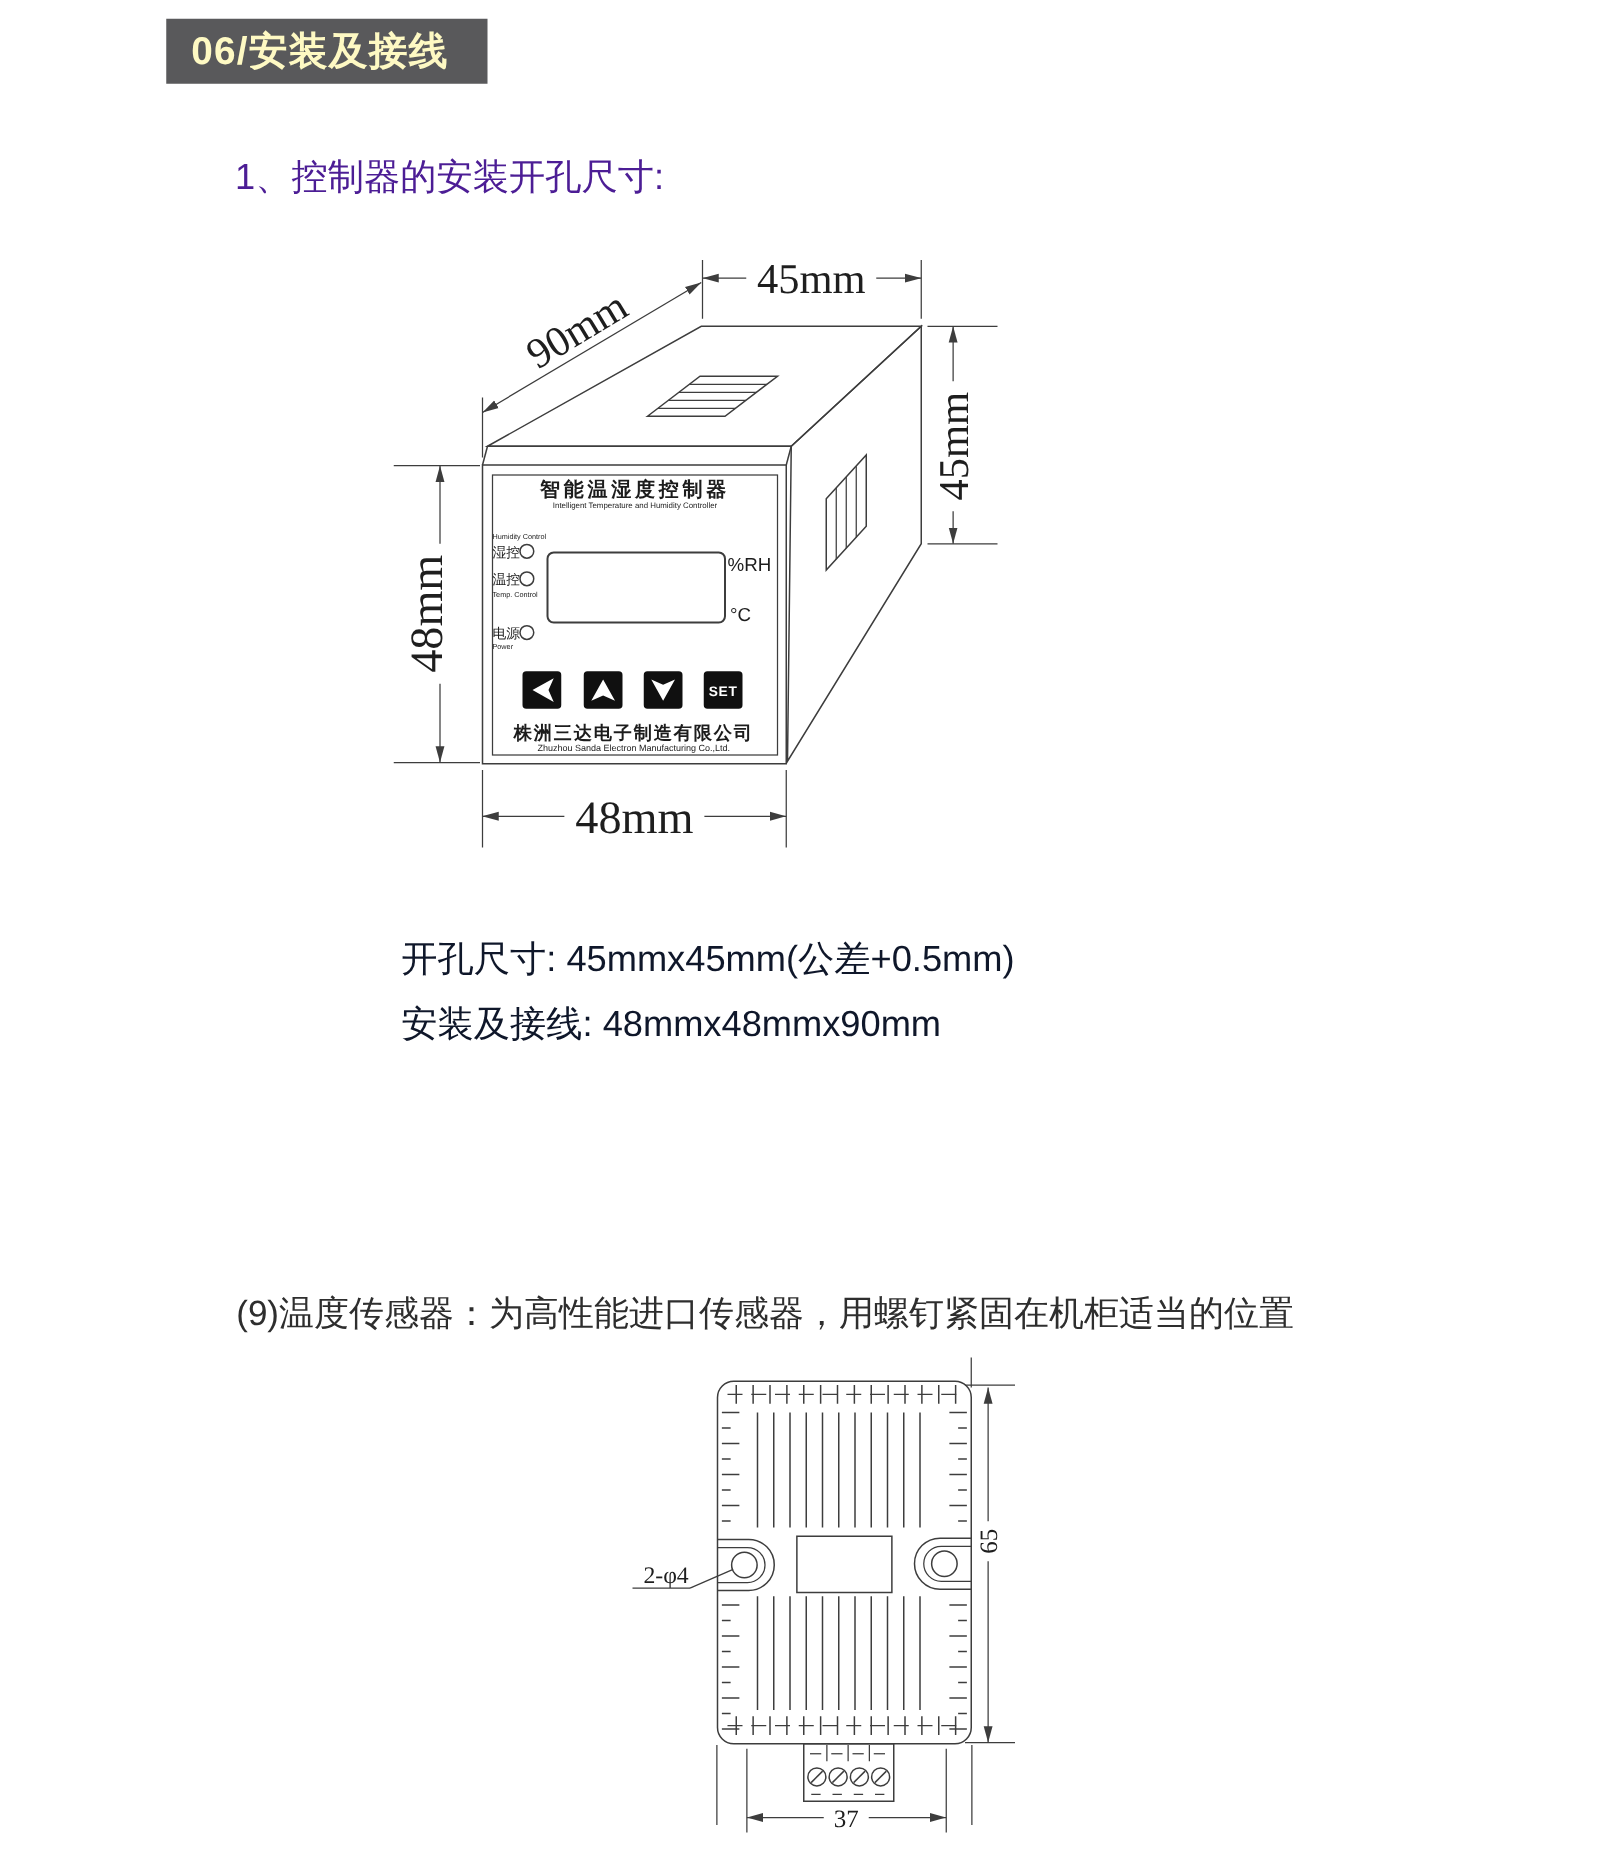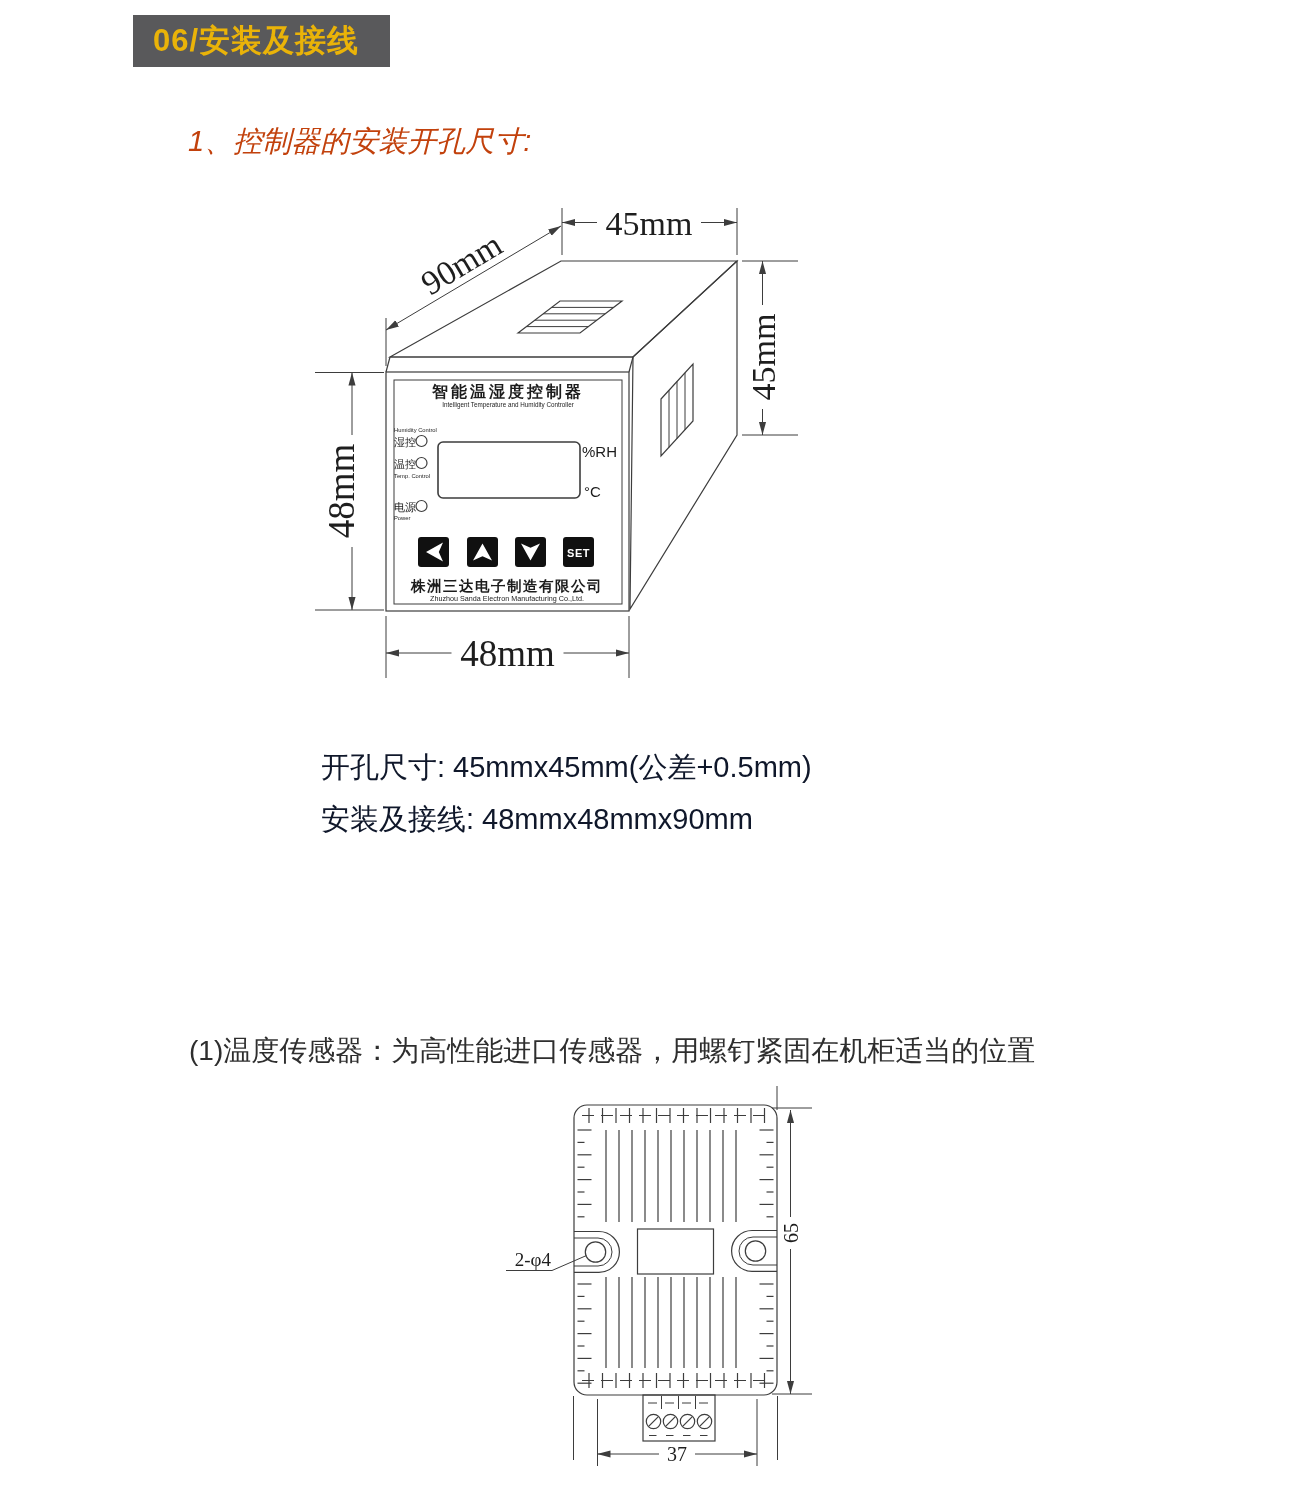--- a/index.html
+++ b/index.html
@@ -1,21 +1,21 @@
 <!DOCTYPE html>
 <html><head>
 <meta charset="utf-8">
 <style>
   html,body{margin:0;padding:0;background:#fff;}
   .page{position:relative;width:1290px;height:1500px;background:#fff;overflow:hidden;
         font-family:"Liberation Sans",sans-serif;color:#2e2e2e;}
   .badge{position:absolute;left:133px;top:15px;width:257px;height:52px;background:#59595b;
-         color:#eab308;font-size:31px;font-weight:bold;line-height:52px;padding-left:20px;
+         color:#fef9c3;font-size:31px;font-weight:bold;line-height:52px;padding-left:20px;
          box-sizing:border-box;letter-spacing:1px;}
-  .h1{position:absolute;font-size:29px;color:#c2410c;font-style:italic;}
+  .h1{position:absolute;font-size:29px;color:#4c1d95;}
   .s1{left:188px;top:122px;}
   .s2{left:189px;top:983px;}
   .spec{position:absolute;left:321px;font-size:29px;color:#0f172a;}
   .spec1{top:748px;}
   .spec2{top:800px;}
   .para{position:absolute;left:189px;top:1032px;font-size:28px;color:#2e2e2e;}
   svg{position:absolute;overflow:visible;}
   
   .ln line,.ln path,.ln rect,.ln circle,.ln polygon{stroke:#3d3d3d;fill:none;stroke-width:1.2px;}
   .face{fill:#fff;stroke:#3d3d3d;stroke-width:1.4px;}
@@ -158,21 +158,21 @@
       <g transform="translate(507.5,653)">
         <rect class="whitebg" x="-56" y="-17" width="112" height="34"></rect>
         <text class="dimtext" font-size="37" text-anchor="middle" dy="0.36em">48mm</text>
       </g>
     </g>
   </svg>
 
   <div class="spec spec1">开孔尺寸: 45mmx45mm(公差+0.5mm)</div>
   <div class="spec spec2">安装及接线: 48mmx48mmx90mm</div>
 
-  <div class="para">(1)温度传感器：为高性能进口传感器，用螺钉紧固在机柜适当的位置</div>
+  <div class="para">(9)温度传感器：为高性能进口传感器，用螺钉紧固在机柜适当的位置</div>
 
   <svg id="fig-sensor" style="left:460px;top:1075px" width="385" height="412" viewBox="460 1075 385 412">
     <defs>
       <marker id="arrB" viewBox="0 0 11 10" refX="11" refY="5" markerWidth="13" markerHeight="13" orient="auto-start-reverse">
           <path d="M0,2 L11,5 L0,8 Z" fill="#3d3d3d"></path>
         </marker>
     </defs>
 
     <g class="ln">
       <rect class="bez" x="574" y="1105" width="203" height="290" rx="13"></rect>

